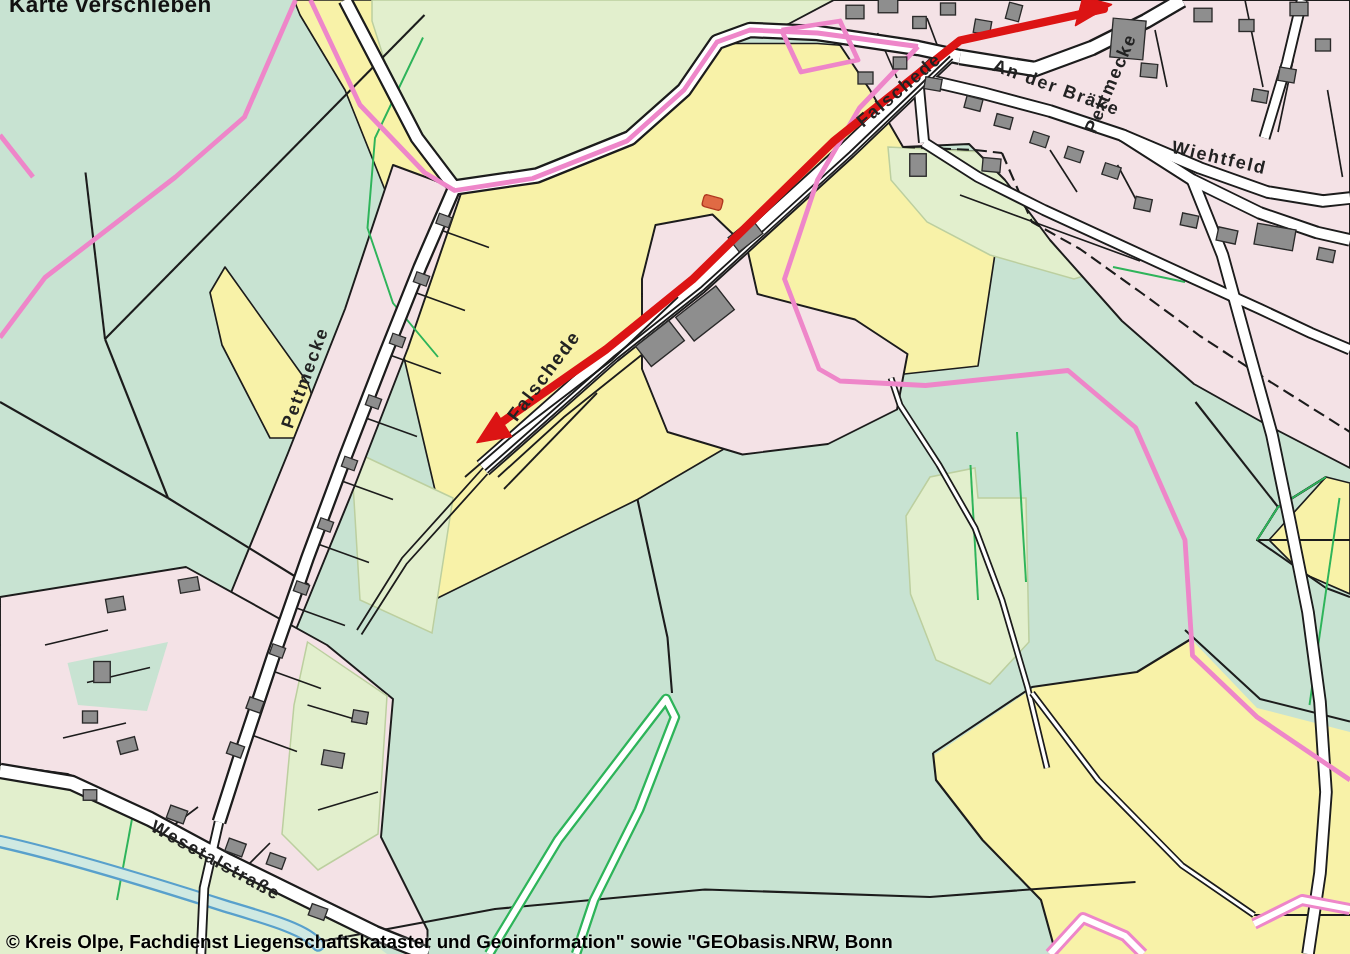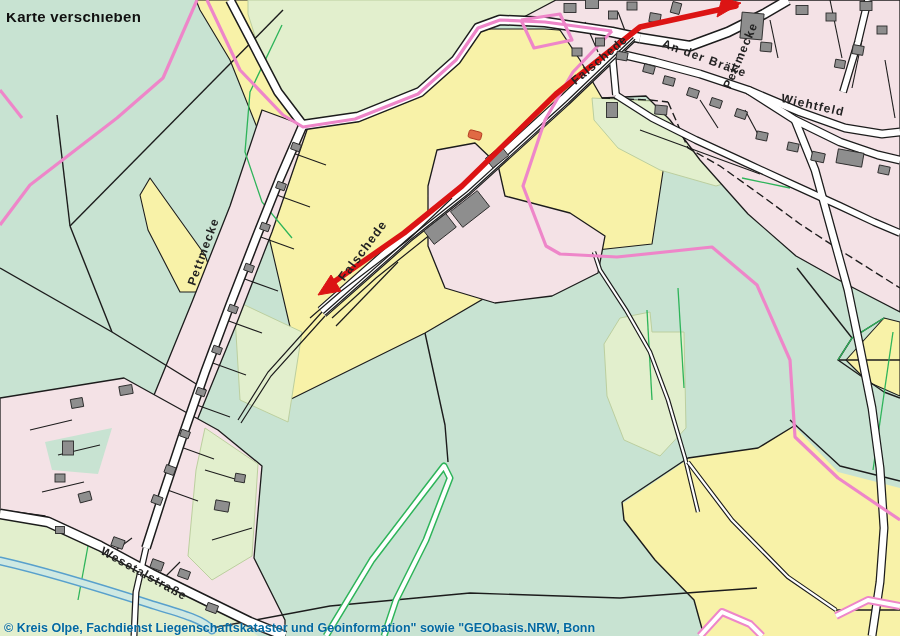--- a/index.html
+++ b/index.html
@@ -2,25 +2,25 @@
 <html><head>
 <meta charset="utf-8">
 <style>
   html,body{margin:0;padding:0;background:#fff;}
   #stage{position:relative;width:900px;height:636px;overflow:hidden;
          font-family:"Liberation Sans", sans-serif;}
   #map-svg{position:absolute;left:0;top:0;cursor:grab;}
   .street-label{font-family:"Liberation Sans", sans-serif;font-weight:bold;
                 fill:#222;letter-spacing:1.2px;}
   #pan-hint-clip{position:absolute;left:6px;top:0;height:12px;overflow:hidden;
-                 pointer-events:none;margin-top:13px;}
+                 pointer-events:none;}
   #pan-hint{font-size:15px;font-weight:bold;color:#111;margin-top:-5px;
             letter-spacing:.3px;white-space:nowrap;}
   #copyright{position:absolute;left:4px;bottom:1px;font-size:12.5px;
-             font-weight:bold;color:#0369a1;white-space:nowrap;
+             font-weight:bold;color:#000000;white-space:nowrap;
              text-shadow:0 0 2px rgba(255,255,255,.7);}
 </style>
 </head>
 <body>
 
 <div id="stage">
 <svg id="map-svg" width="900" height="636" viewBox="0 0 900 636" xmlns="http://www.w3.org/2000/svg">
 
   <rect x="0" y="0" width="900" height="636" fill="#c8e3d2"></rect>
 

